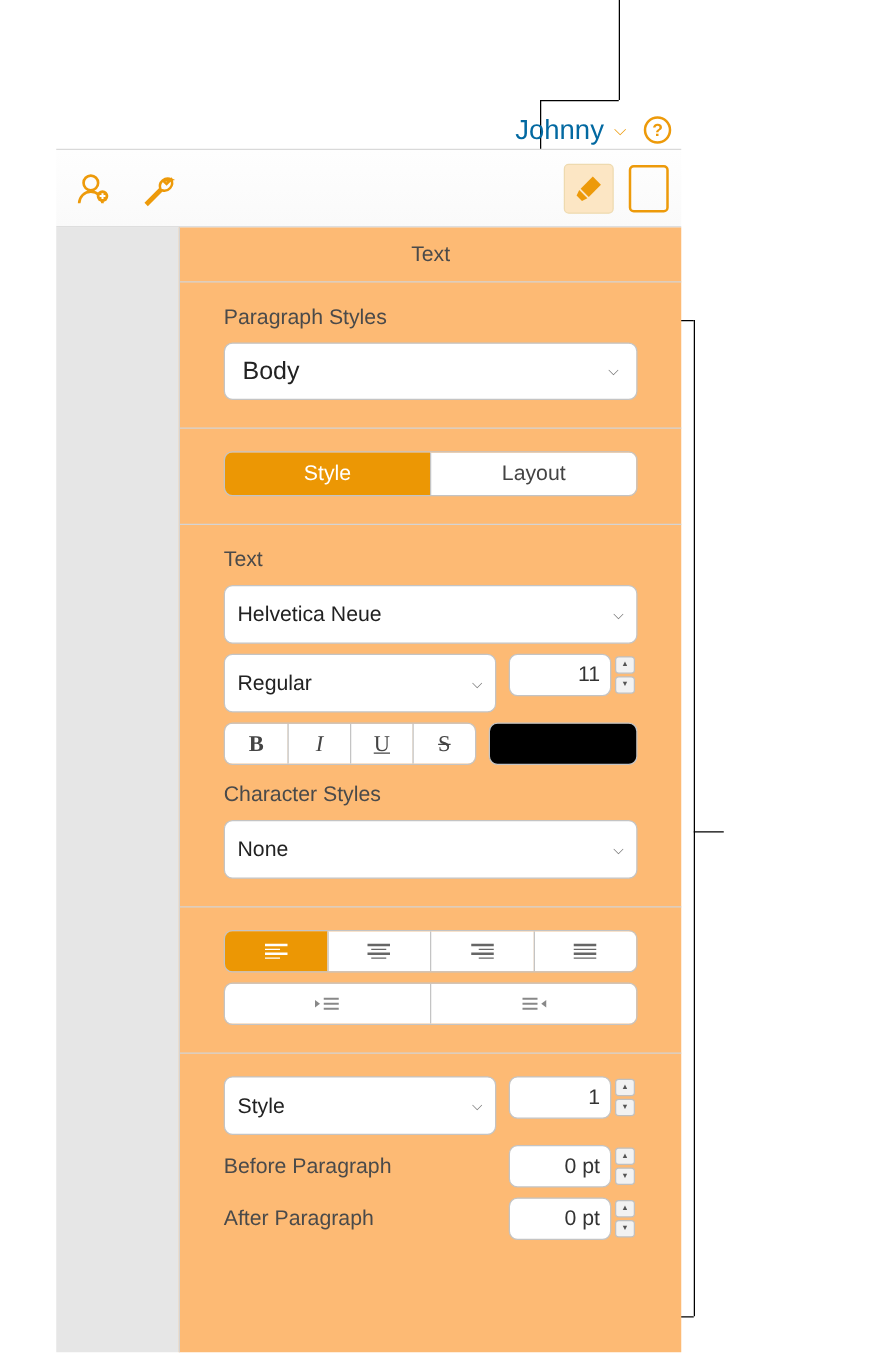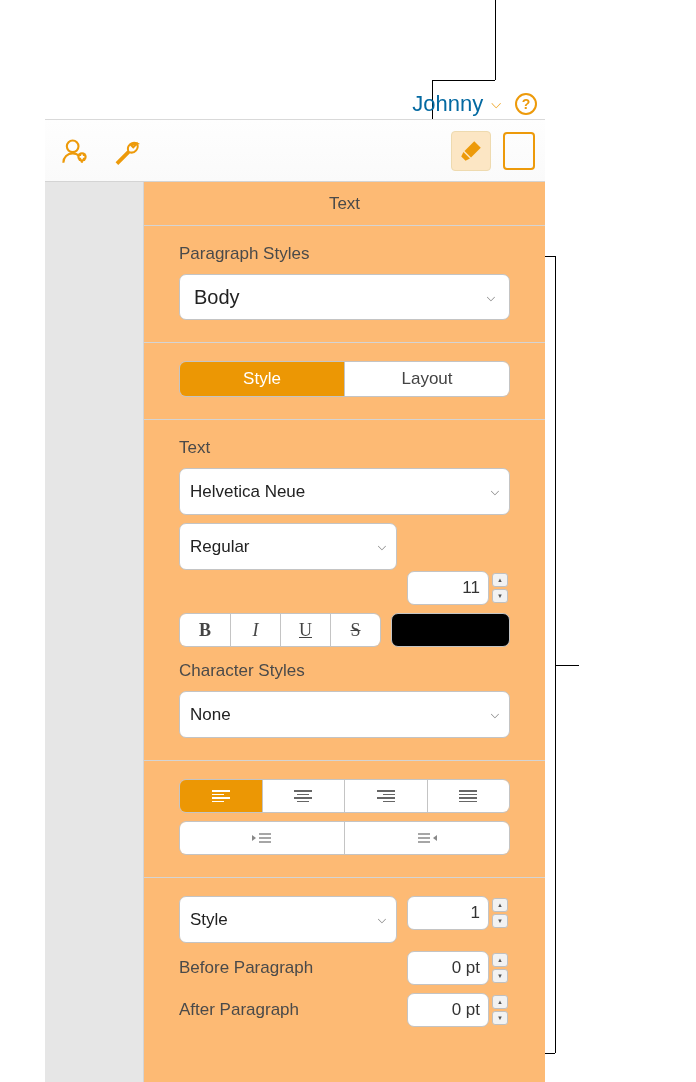--- a/index.html
+++ b/index.html
@@ -361,21 +361,21 @@
     <div class="section-label">Text</div>
     <div class="dropdown small">
       <span>Helvetica Neue</span>
       <span class="dropdown-caret">⌵</span>
     </div>
     <div class="row" style="margin-top:8px;">
       <div class="dropdown small" style="flex:1;">
         <span>Regular</span>
         <span class="dropdown-caret">⌵</span>
       </div>
-      <div style="display:flex; gap:3px;margin-top:48px;">
+      <div style="display:flex; gap:3px;">
         <div class="num-input">11</div>
         <div class="stepper">
           <div class="step-up">▲</div>
           <div class="step-down">▼</div>
         </div>
       </div>
     </div>
     <div class="row" style="margin-top:8px;">
       <div class="font-style-btns">
         <div class="fs-btn" style="font-weight:bold">B</div>

